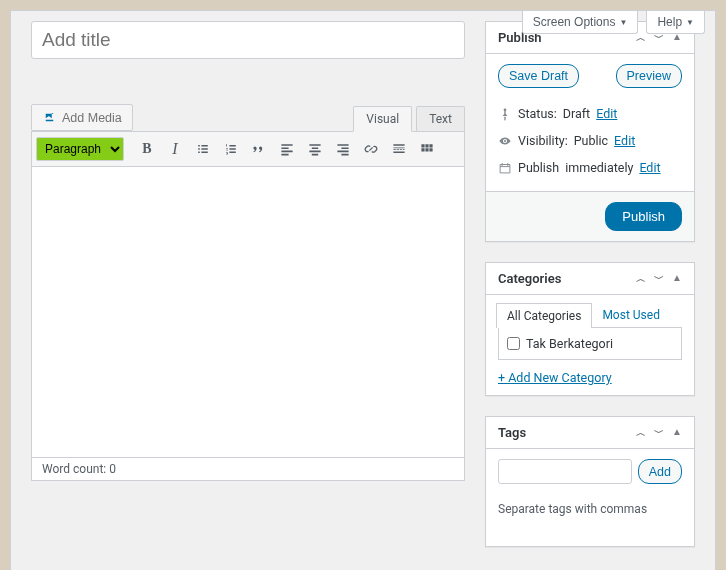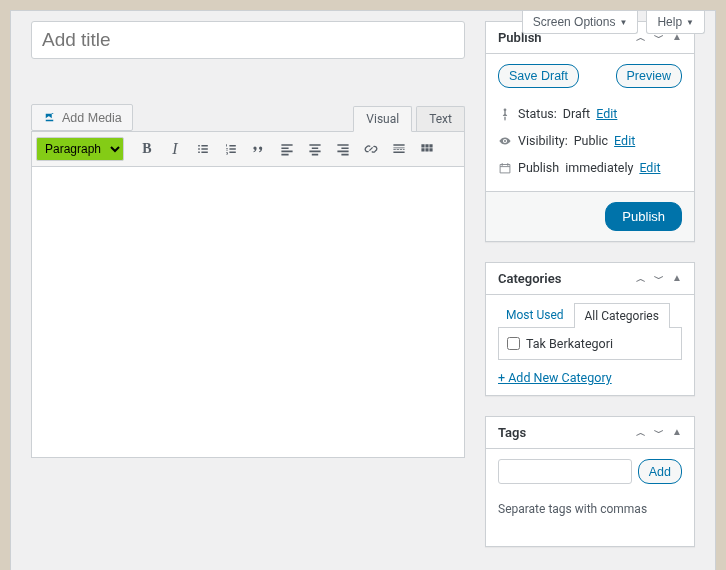--- a/index.html
+++ b/index.html
@@ -323,20 +323,23 @@
                 <path fill="#555d66" d="M3 4h14v2H3zM3 8h14v1H3zM3 10h3v1H3zm4 0h3v1H7zm4 0h3v1h-3zm4 0h2v1h-2zM3 13h14v2H3z"></path>
               </svg>
           </button>
           <button class="tb-btn">
             <svg viewBox="0 0 20 20">
                 <path fill="#555d66" d="M3 4h4v4H3zM8 4h4v4H8zM13 4h4v4h-4zM3 9h4v4H3zM8 9h4v4H8zM13 9h4v4h-4z"></path>
               </svg>
           </button>
         </div>
         <div class="editor-body"></div>
+        <div class="editor-status">
+          <span>Word count: 0</span>
+        </div>
       </div>
 
     </div>
 
     <div class="col-side">
 
       <div class="postbox">
         <h2>
           <span>Publish</span>
           <span class="pbox-ctrls">
@@ -385,22 +388,22 @@
         <h2>
           <span>Categories</span>
           <span class="pbox-ctrls">
             <span>︿</span>
             <span>﹀</span>
             <span>▲</span>
           </span>
         </h2>
         <div class="inside">
           <div class="cat-tabs">
+            <div class="ctab">All Categories</div>
             <div class="ctab inactive">Most Used</div>
-            <div class="ctab">All Categories</div>
           </div>
           <div class="cat-list">
             <label>
               <input type="checkbox" style="">
               <span>Tak Berkategori</span>
             </label>
           </div>
           <a class="add-new-cat">+ Add New Category</a>
         </div>
       </div>

